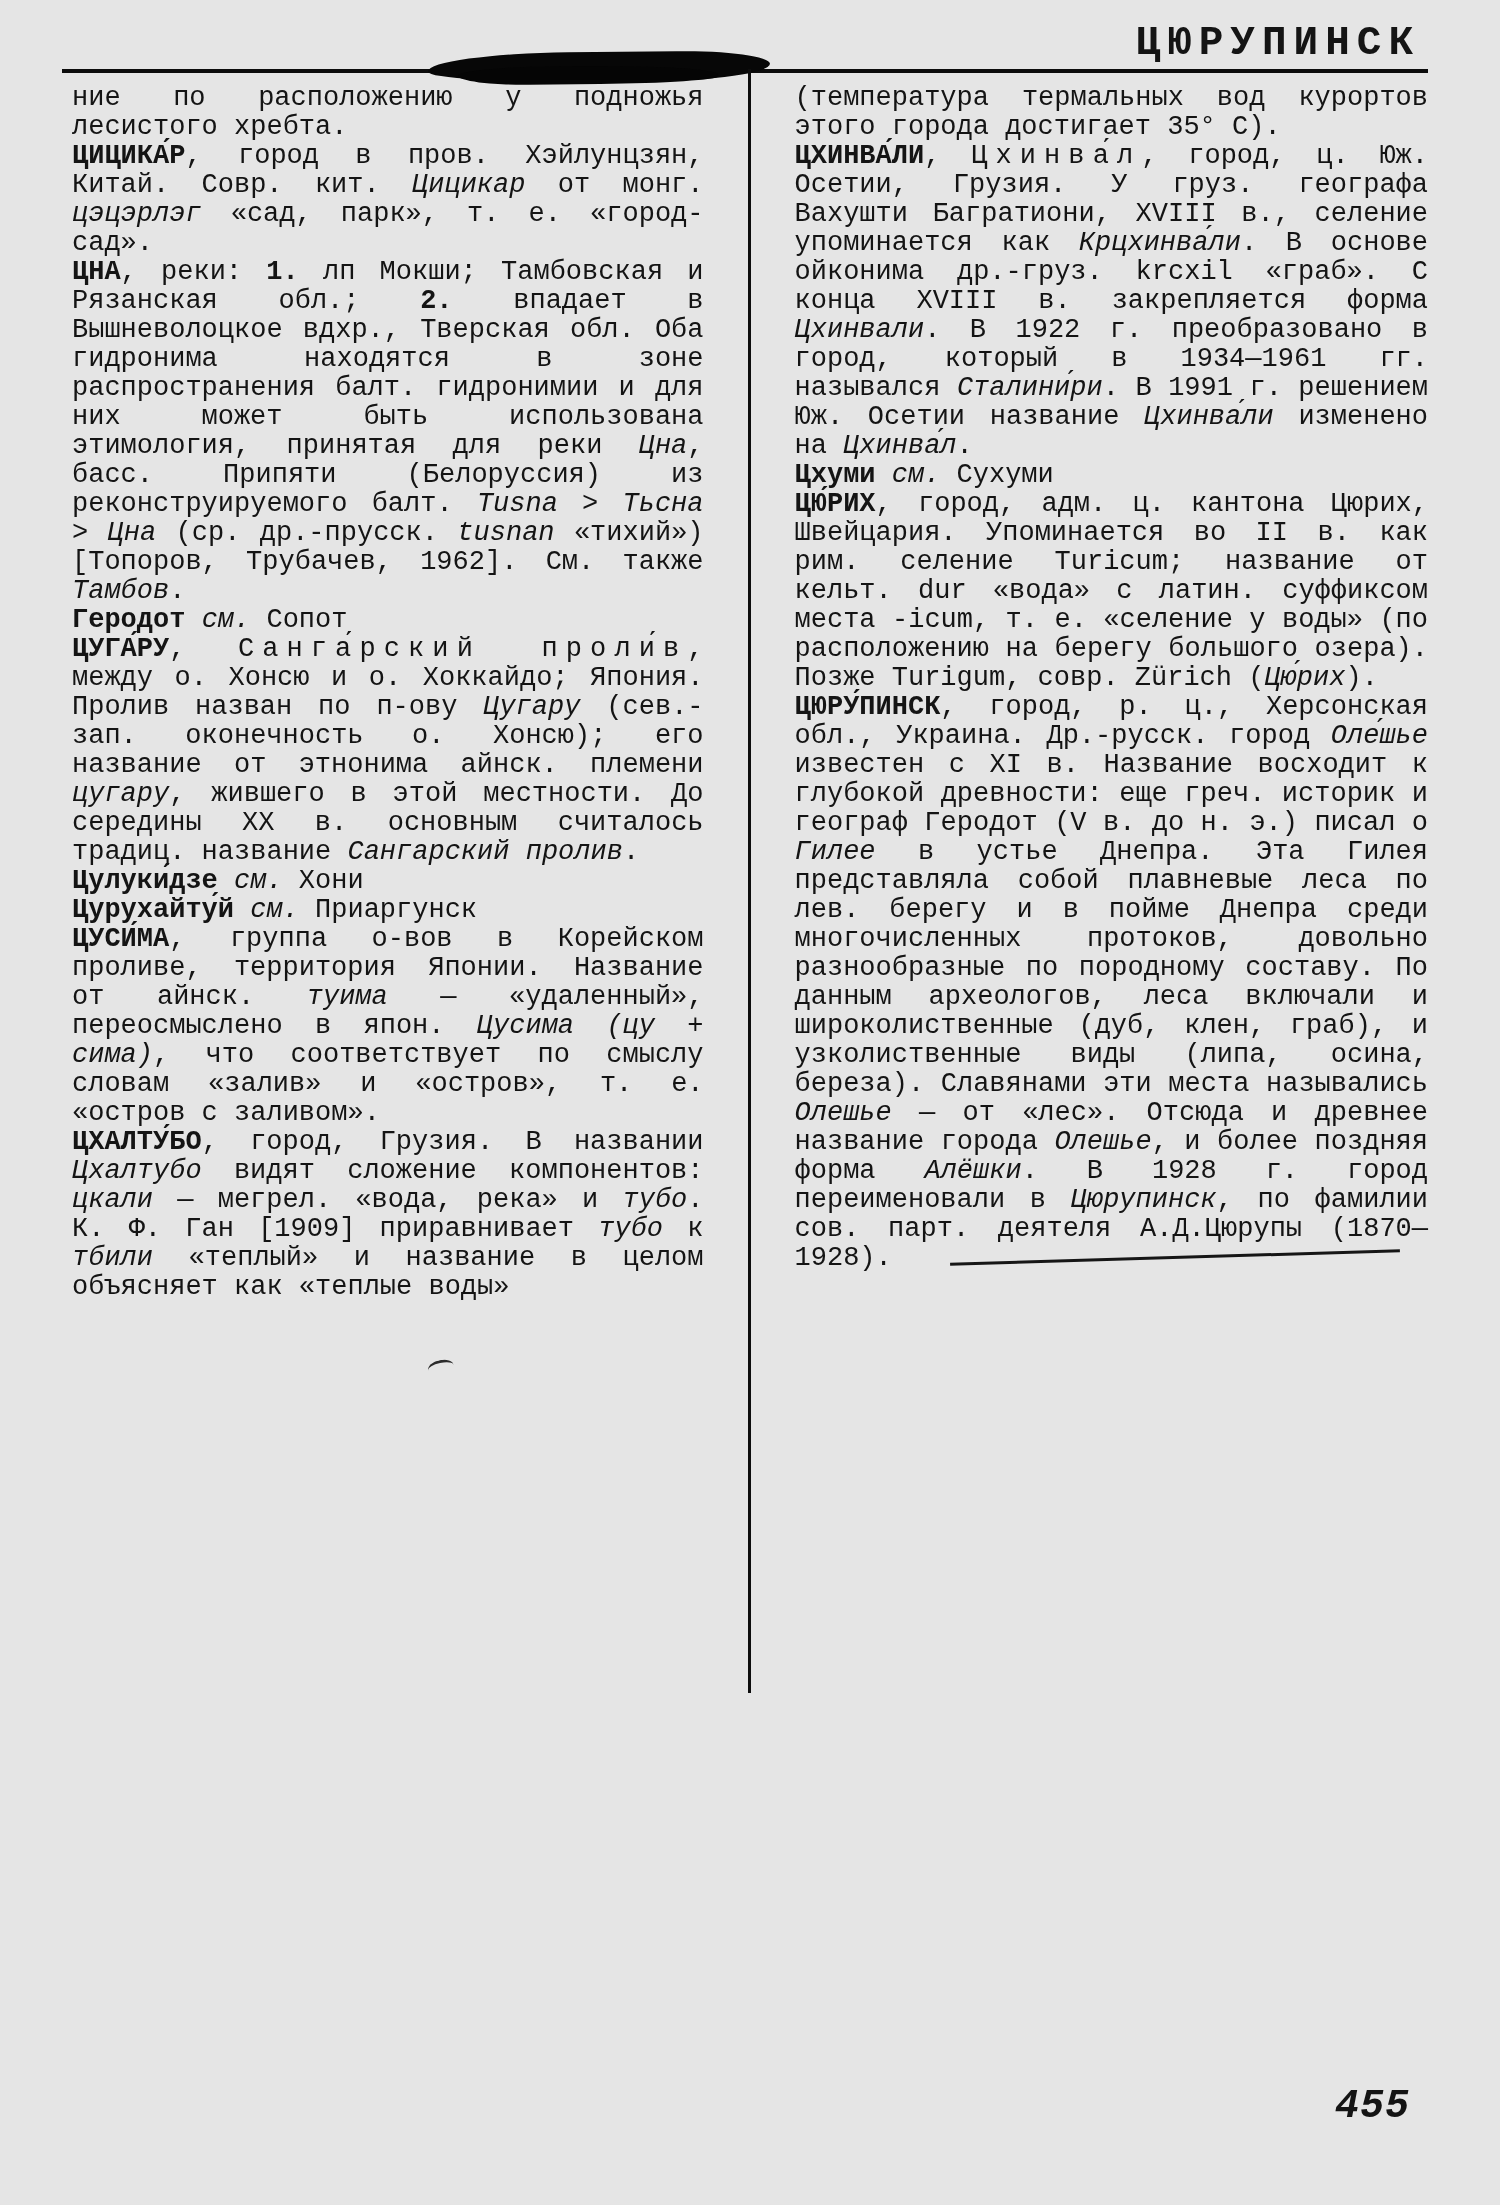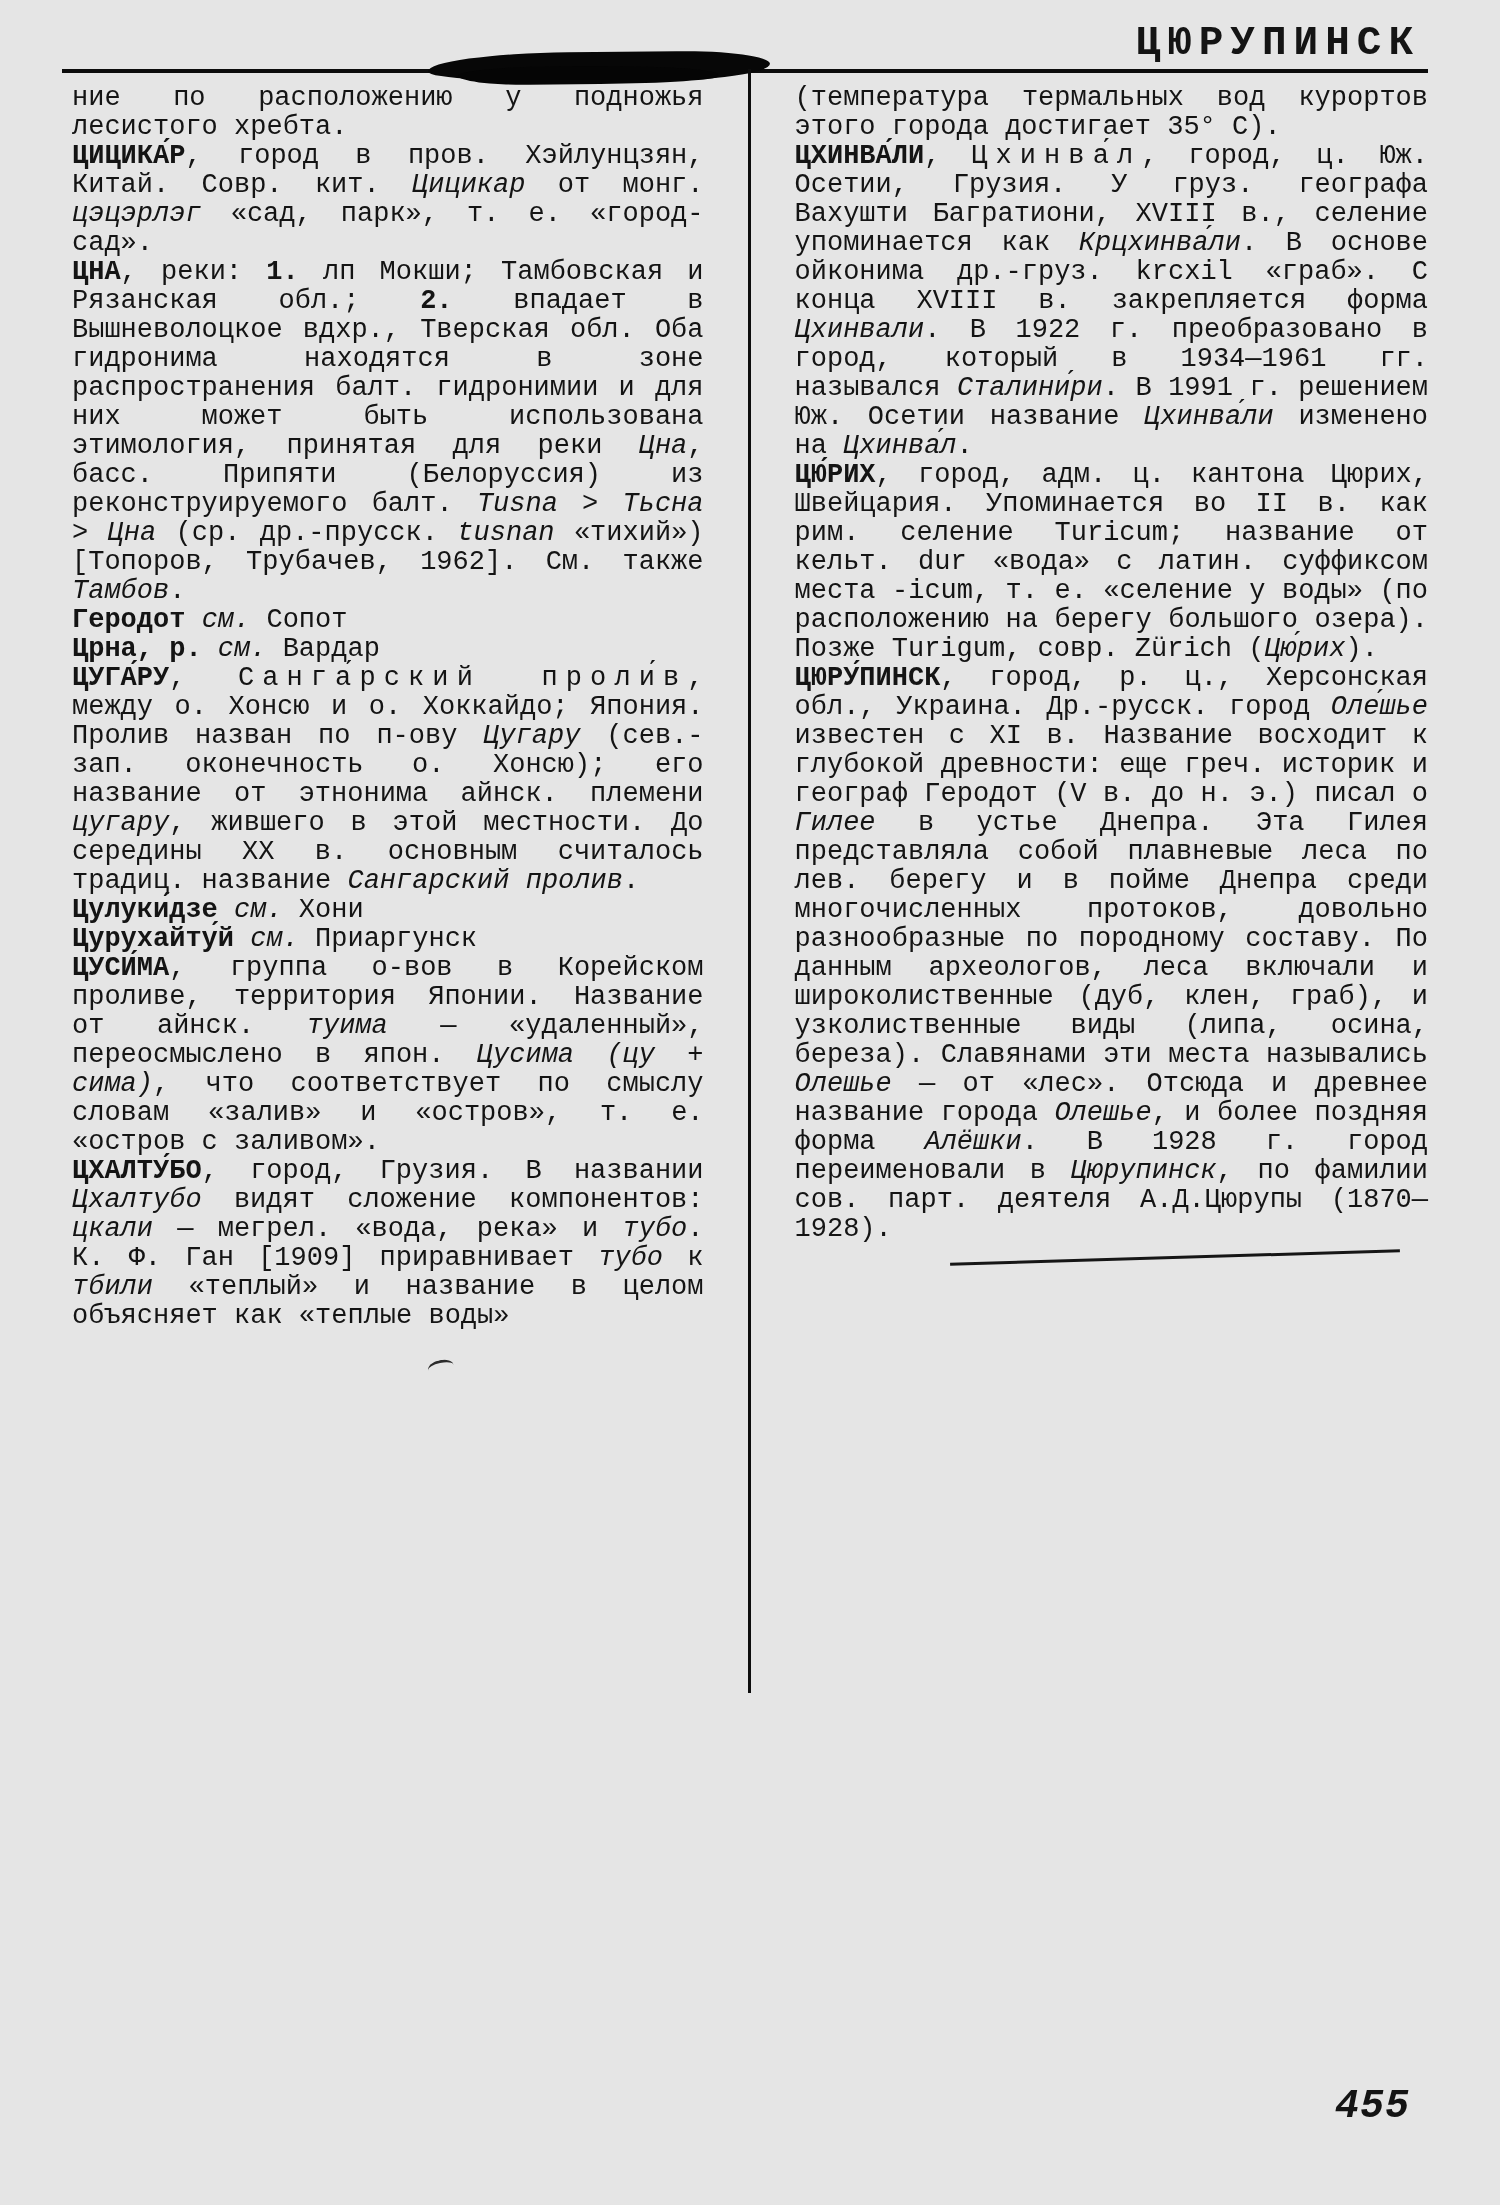--- a/index.html
+++ b/index.html
@@ -120,30 +120,30 @@
   <div class="ink-smudge"></div>
 
   <div class="col-divider"></div>
 
   <div class="columns">
     <div class="column column-left">
         <p class="entry"><span class="seg-n">ние по расположению у подножья лесистого хребта.</span></p>
         <p class="entry"><span class="seg-b">ЦИЦИКА́Р</span><span class="seg-n">, город в пров. Хэйлунцзян, Китай. Совр. кит. </span><span class="seg-i">Цицикар</span><span class="seg-n"> от монг. </span><span class="seg-i">цэцэрлэг</span><span class="seg-n"> «сад, парк», т. е. «город-сад».</span></p>
         <p class="entry"><span class="seg-b">ЦНА</span><span class="seg-n">, реки: </span><span class="seg-b">1.</span><span class="seg-n"> лп Мокши; Тамбовская и Рязанская обл.; </span><span class="seg-b">2.</span><span class="seg-n"> впадает в Вышневолоцкое вдхр., Тверская обл. Оба гидронима находятся в зоне распространения балт. гидронимии и для них может быть использована этимология, принятая для реки </span><span class="seg-i">Цна</span><span class="seg-n">, басс. Припяти (Белоруссия) из реконструируемого балт. </span><span class="seg-i">Tusna</span><span class="seg-n"> &gt; </span><span class="seg-i">Тьсна</span><span class="seg-n"> &gt; </span><span class="seg-i">Цна</span><span class="seg-n"> (ср. др.-прусск. </span><span class="seg-i">tusnan</span><span class="seg-n"> «тихий») [Топоров, Трубачев, 1962]. См. также </span><span class="seg-i">Тамбов</span><span class="seg-n">.</span></p>
         <p class="entry"><span class="seg-b">Геродот</span><span class="seg-n"> </span><span class="seg-i">см.</span><span class="seg-n"> Сопот</span></p>
-        <p class="entry"><span class="seg-b">Црна, р.</span><span class="seg-n"> </span><span class="seg-i">см.</span><span class="seg-n"> Вардар</span></p>
         <p class="entry"><span class="seg-b">ЦУГА́РУ</span><span class="seg-n">, </span><span class="seg-sp">Санга́рский проли́в</span><span class="seg-n">, между о. Хонсю и о. Хоккайдо; Япония. Пролив назван по п-ову </span><span class="seg-i">Цугару</span><span class="seg-n"> (сев.-зап. оконечность о. Хонсю); его название от этнонима айнск. племени </span><span class="seg-i">цугару</span><span class="seg-n">, жившего в этой местности. До середины XX в. основным считалось традиц. название </span><span class="seg-i">Сангарский пролив</span><span class="seg-n">.</span></p>
         <p class="entry"><span class="seg-b">Цулуки́дзе</span><span class="seg-n"> </span><span class="seg-i">см.</span><span class="seg-n"> Хони</span></p>
         <p class="entry"><span class="seg-b">Цурухайту́й</span><span class="seg-n"> </span><span class="seg-i">см.</span><span class="seg-n"> Приаргунск</span></p>
         <p class="entry"><span class="seg-b">ЦУСИ́МА</span><span class="seg-n">, группа о-вов в Корейском проливе, территория Японии. Название от айнск. </span><span class="seg-i">туима</span><span class="seg-n"> — «удаленный», переосмыслено в япон. </span><span class="seg-i">Цусима (цу + сима)</span><span class="seg-n">, что соответствует по смыслу словам «залив» и «остров», т. е. «остров с заливом».</span></p>
         <p class="entry"><span class="seg-b">ЦХАЛТУ́БО</span><span class="seg-n">, город, Грузия. В названии </span><span class="seg-i">Цхалтубо</span><span class="seg-n"> видят сложение компонентов: </span><span class="seg-i">цкали</span><span class="seg-n"> — мегрел. «вода, река» и </span><span class="seg-i">тубо</span><span class="seg-n">. К. Ф. Ган [1909] приравнивает </span><span class="seg-i">тубо</span><span class="seg-n"> к </span><span class="seg-i">тбили</span><span class="seg-n"> «теплый» и название в целом объясняет как «теплые воды»</span></p>
       </div>
     <div class="column column-right">
         <p class="entry"><span class="seg-n">(температура термальных вод курортов этого города достигает 35° С).</span></p>
         <p class="entry"><span class="seg-b">ЦХИНВА́ЛИ</span><span class="seg-n">, </span><span class="seg-sp">Цхинва́л</span><span class="seg-n">, город, ц. Юж. Осетии, Грузия. У груз. географа Вахушти Багратиони, XVIII в., селение упоминается как </span><span class="seg-i">Крцхинва́ли</span><span class="seg-n">. В основе ойконима др.-груз. krcxil «граб». С конца XVIII в. закрепляется форма </span><span class="seg-i">Цхинвали</span><span class="seg-n">. В 1922 г. преобразовано в город, который в 1934—1961 гг. назывался </span><span class="seg-i">Сталини́ри</span><span class="seg-n">. В 1991 г. решением Юж. Осетии название </span><span class="seg-i">Цхинва́ли</span><span class="seg-n"> изменено на </span><span class="seg-i">Цхинва́л</span><span class="seg-n">.</span></p>
+        <p class="entry"><span class="seg-b">Цхуми</span><span class="seg-n"> </span><span class="seg-i">см.</span><span class="seg-n"> Сухуми</span></p>
         <p class="entry"><span class="seg-b">ЦЮ́РИХ</span><span class="seg-n">, город, адм. ц. кантона Цюрих, Швейцария. Упоминается во II в. как рим. селение Turicum; название от кельт. dur «вода» с латин. суффиксом места -icum, т. е. «селение у воды» (по расположению на берегу большого озера). Позже Turigum, совр. Zürich (</span><span class="seg-i">Цю́рих</span><span class="seg-n">).</span></p>
         <p class="entry"><span class="seg-b">ЦЮРУ́ПИНСК</span><span class="seg-n">, город, р. ц., Херсонская обл., Украина. Др.-русск. город </span><span class="seg-i">Оле́шье</span><span class="seg-n"> известен с XI в. Название восходит к глубокой древности: еще греч. историк и географ Геродот (V в. до н. э.) писал о </span><span class="seg-i">Гилее</span><span class="seg-n"> в устье Днепра. Эта Гилея представляла собой плавневые леса по лев. берегу и в пойме Днепра среди многочисленных протоков, довольно разнообразные по породному составу. По данным археологов, леса включали и широколиственные (дуб, клен, граб), и узколиственные виды (липа, осина, береза). Славянами эти места назывались </span><span class="seg-i">Олешье</span><span class="seg-n"> — от «лес». Отсюда и древнее название города </span><span class="seg-i">Олешье</span><span class="seg-n">, и более поздняя форма </span><span class="seg-i">Алёшки</span><span class="seg-n">. В 1928 г. город переименовали в </span><span class="seg-i">Цюрупинск</span><span class="seg-n">, по фамилии сов. парт. деятеля А.Д.Цюрупы (1870—1928).</span></p>
       </div>
   </div>
 
   <div class="strike-line"></div>
 
   <div class="squiggle"></div>
 
   <div class="page-number">455</div>

